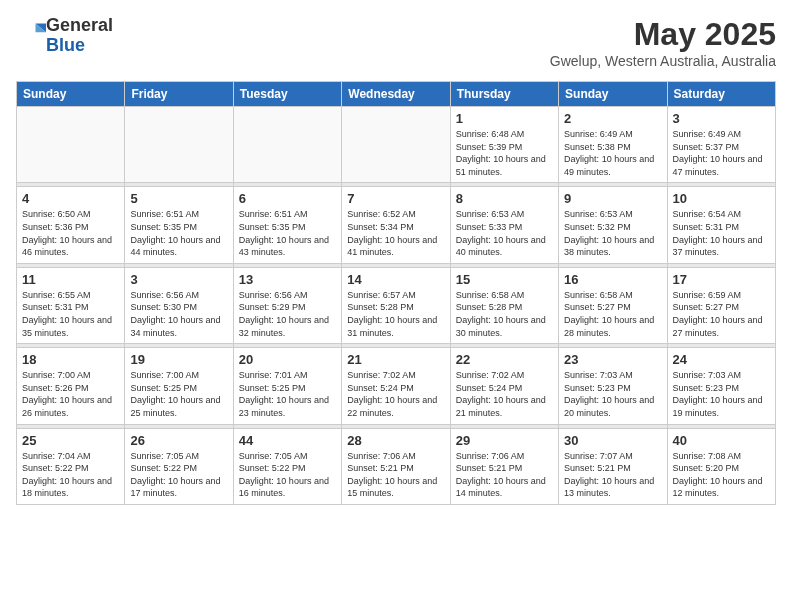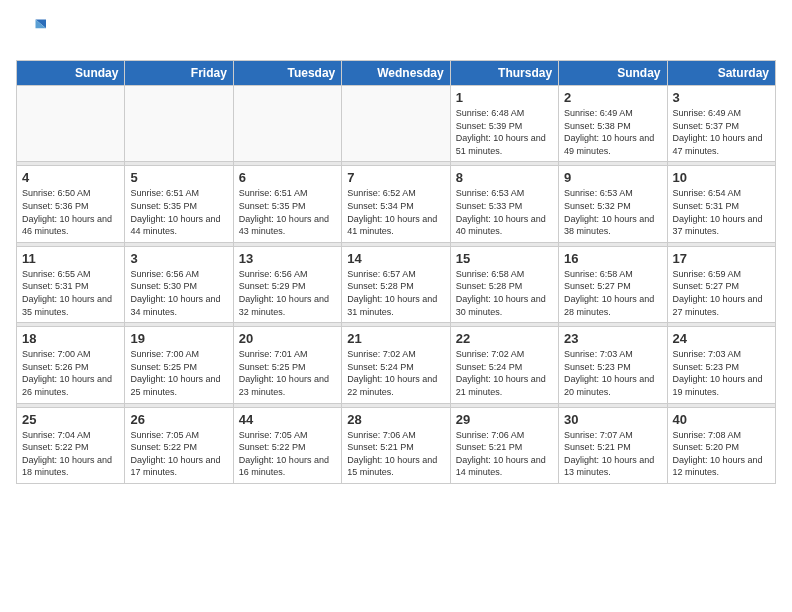--- a/index.html
+++ b/index.html
@@ -48,21 +48,21 @@
       width: 100%;
       border-collapse: collapse;
       border: 1px solid #ccc;
     }
     .calendar th {
       background-color: #2a6dba;
       color: white;
       font-size: 12px;
       font-weight: bold;
       padding: 5px 6px;
-      text-align: right;
+      text-align: left;
       border: 1px solid #ccc;
     }
     .calendar td {
       vertical-align: top;
       padding: 4px 5px;
       border: 1px solid #ccc;
       font-size: 9.5px;
       color: #222;
       width: 108px;
       min-height: 80px;
@@ -93,20 +93,30 @@
 <body>
 
 <div class="header">
   <div class="logo">
     <div>
       <svg class="logo-icon" viewBox="0 0 32 32" width="36" height="36">
         <polygon points="20,4 32,14 32,4" fill="#2a6dba"></polygon>
         <polygon points="20,4 32,14 20,14" fill="#5a9fd4"></polygon>
       </svg>
     </div>
+    <div>
+      <div class="logo-text">
+        <span class="logo-general">General</span><br>
+        <span class="logo-blue">Blue</span>
+      </div>
+    </div>
+  </div>
+  <div class="title-area">
+    <div class="month-title">May 2025</div>
+    <div class="location">Gwelup, Western Australia, Australia</div>
   </div>
 </div>
 
 <table class="calendar">
   <thead>
     <tr>
       <th>Sunday</th>
       <th>Friday</th>
       <th>Tuesday</th>
       <th>Wednesday</th>

